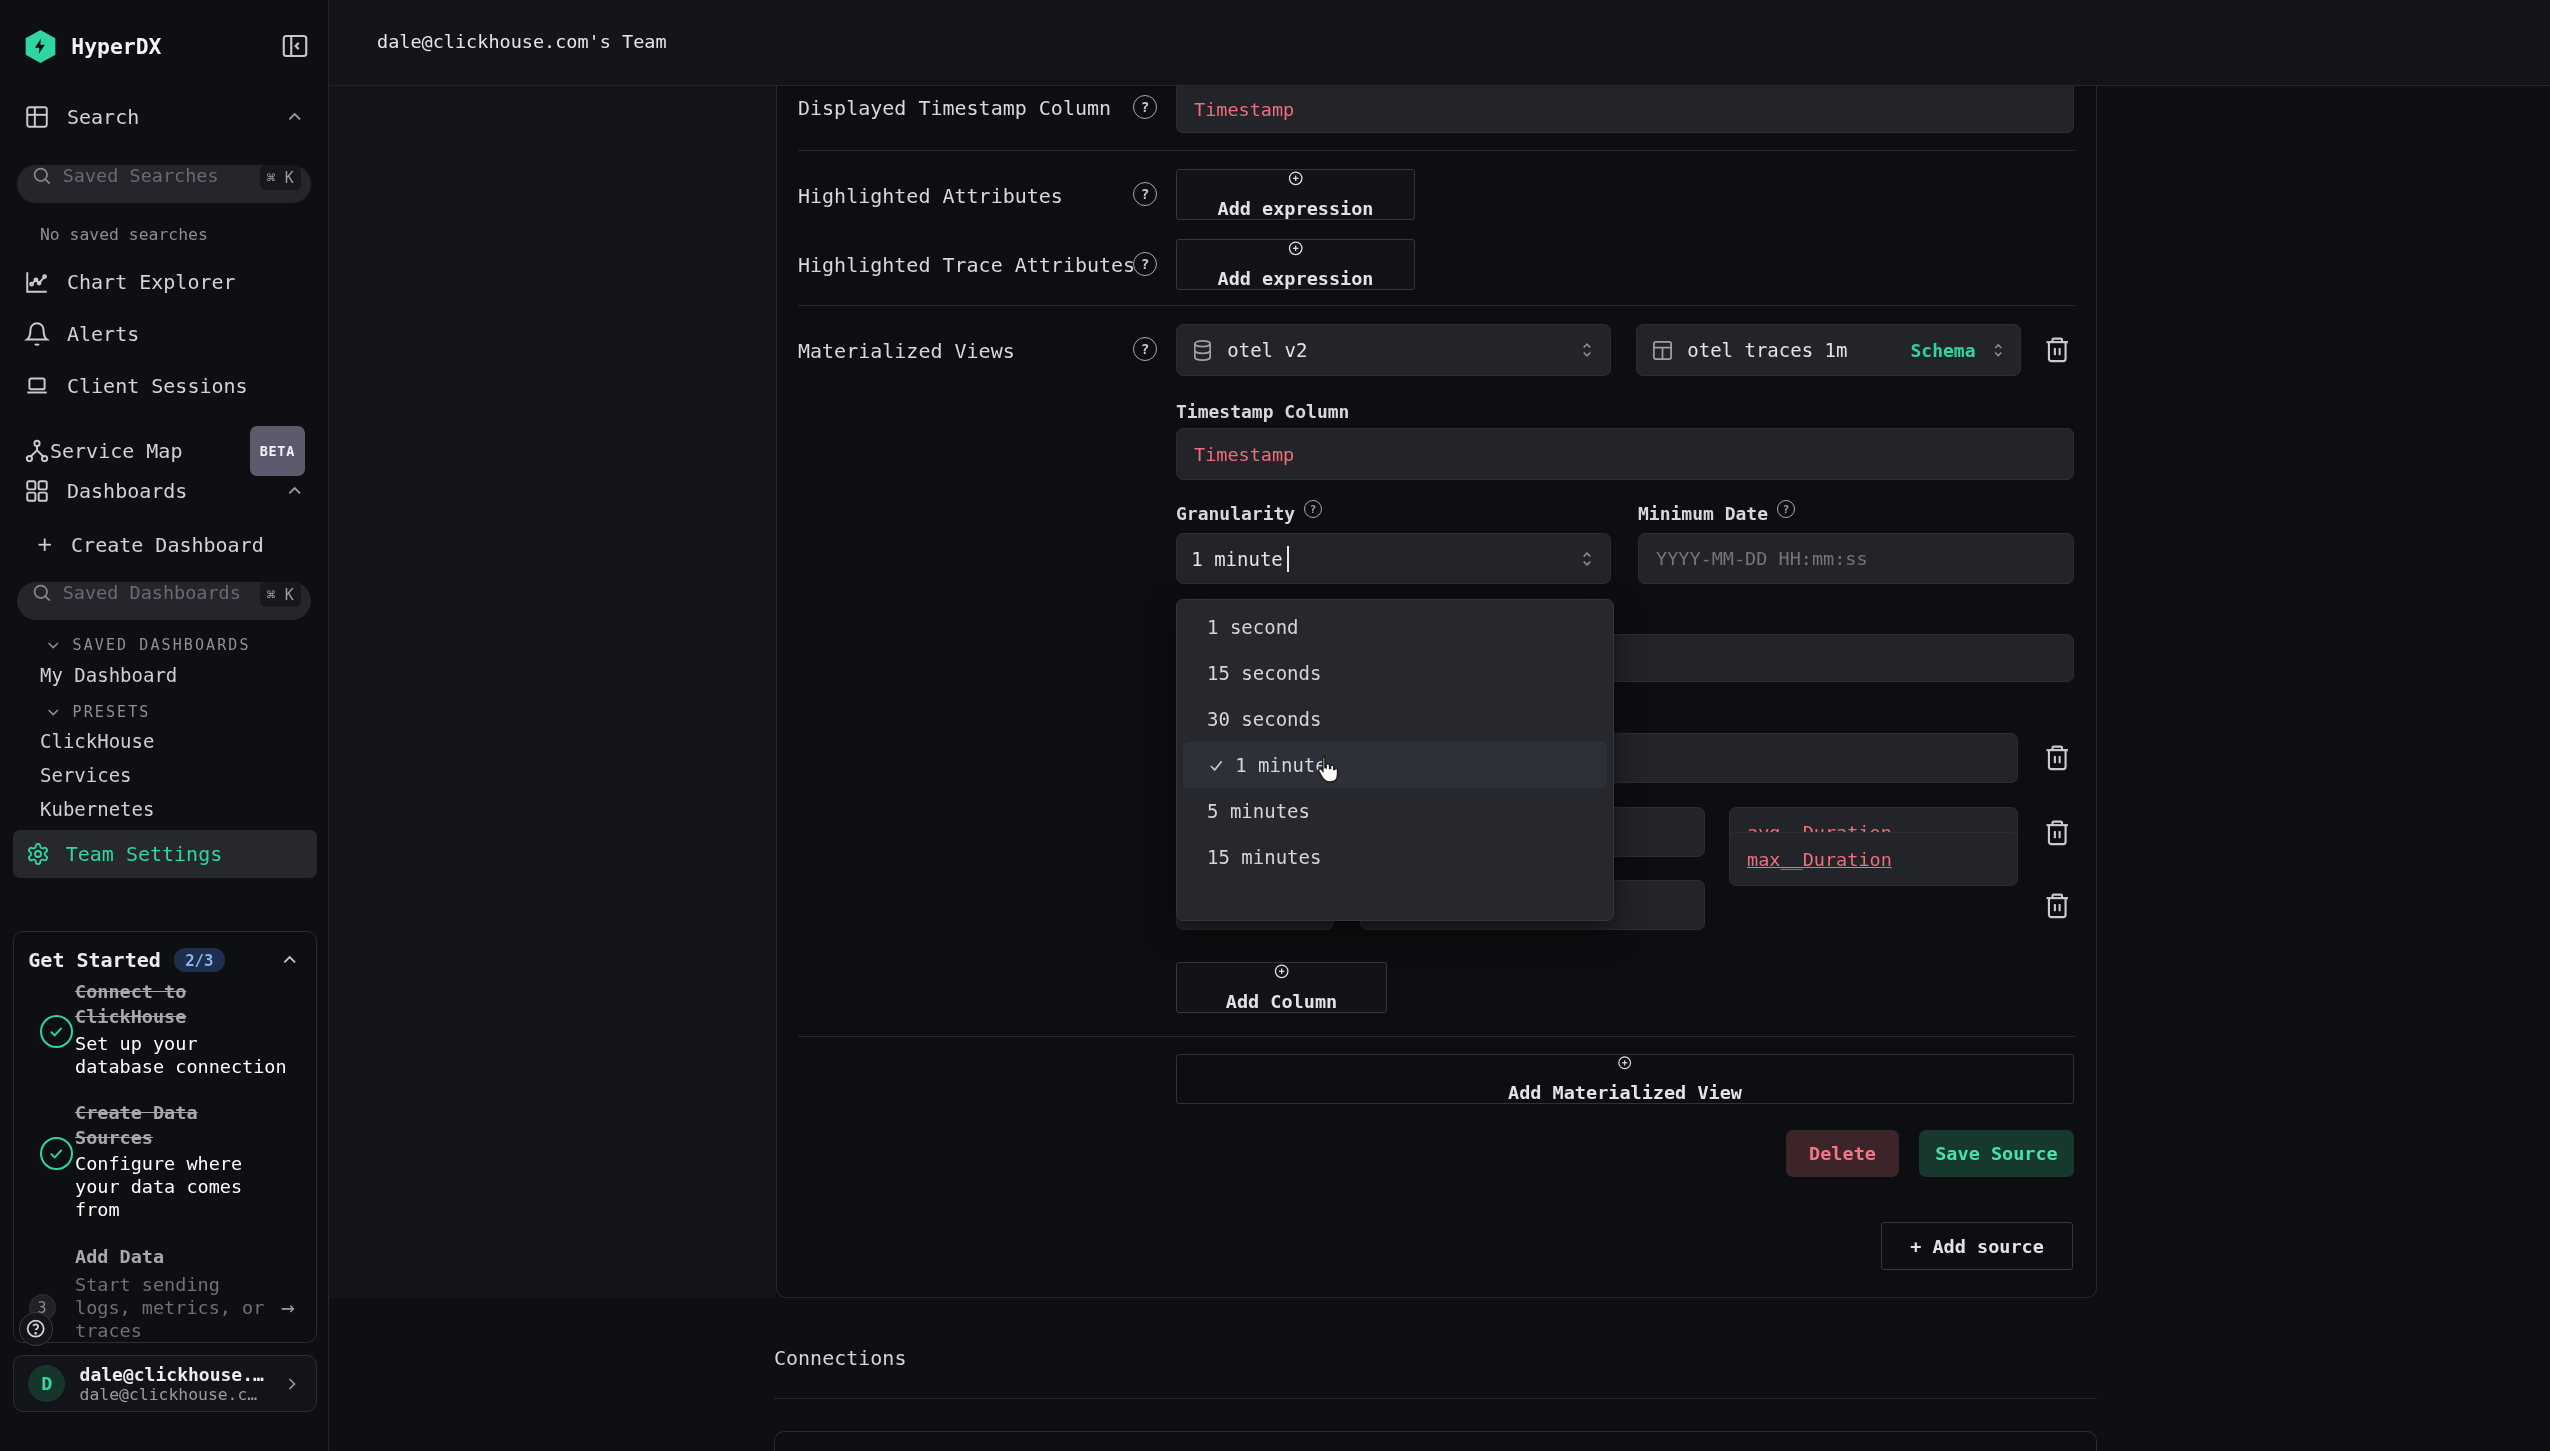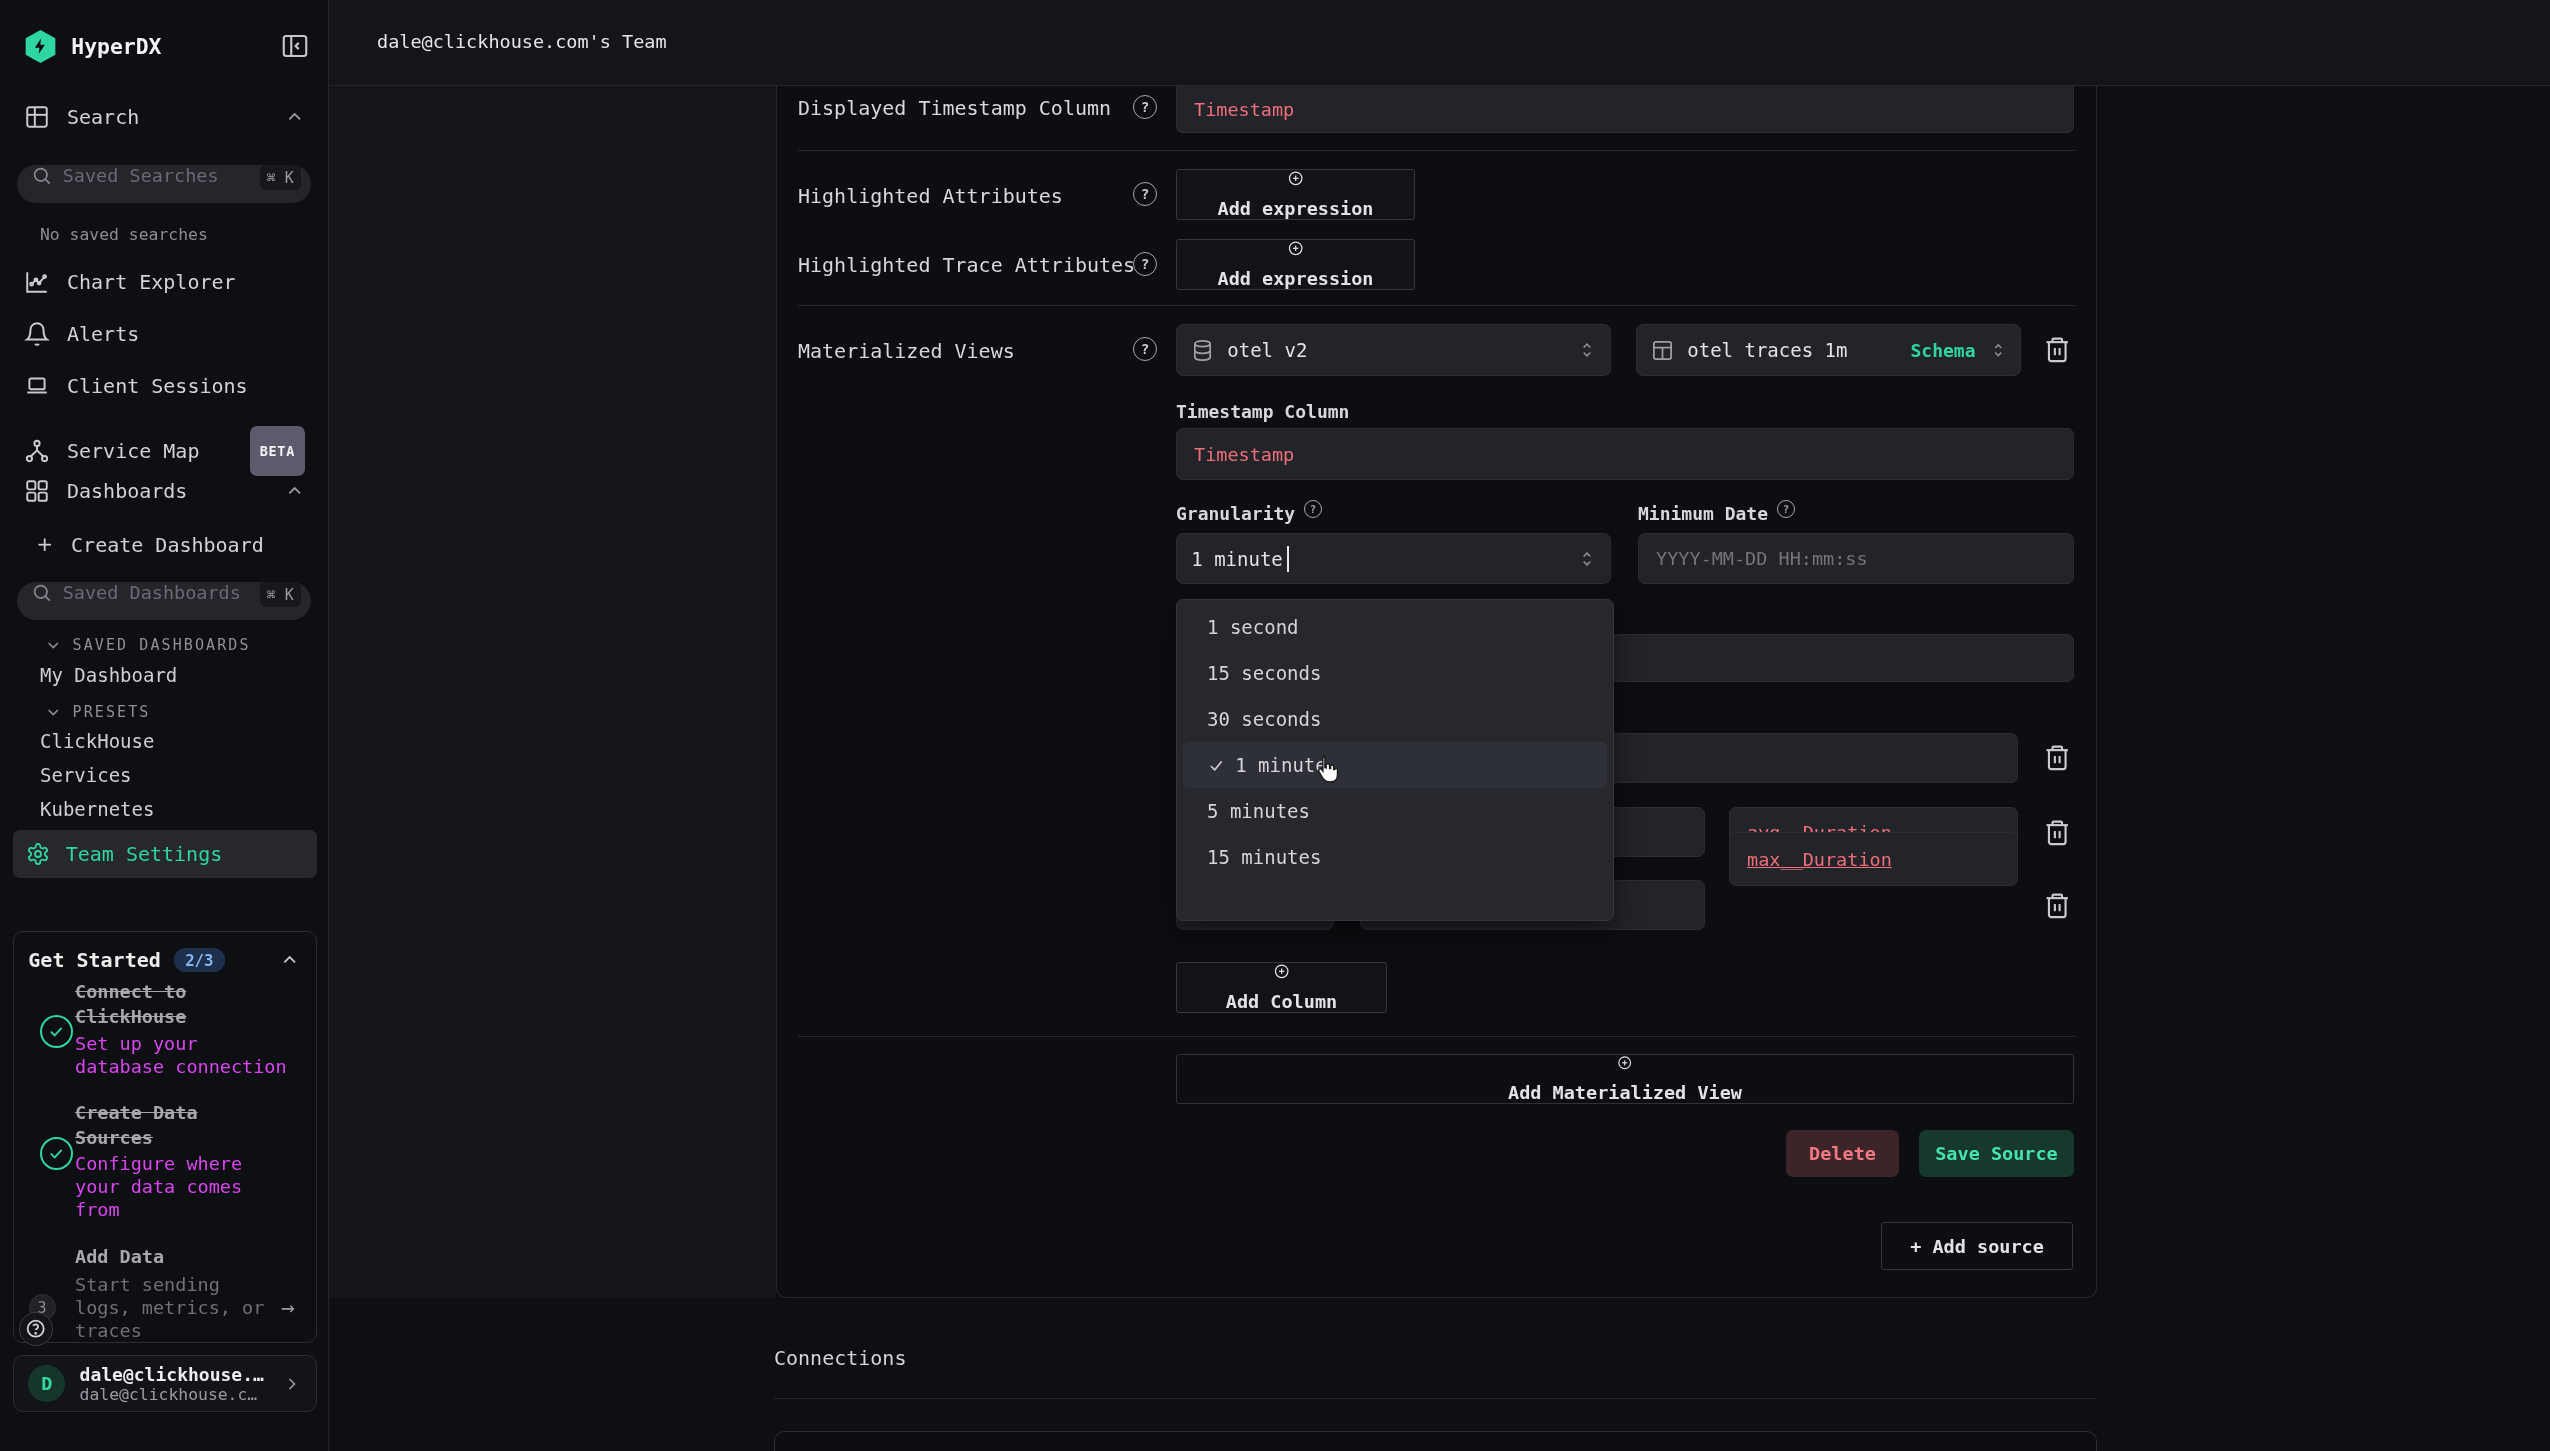--- a/index.html
+++ b/index.html
@@ -35,21 +35,21 @@
 
   
   #sidebar{left:0;top:0;width:329px;height:1451px;background:var(--bg-sidebar);border-right:1.4px solid var(--border);}
   .nav-label{font-size:20px;color:#d2d3d7;}
   .pill{background:var(--bg-pill);border-radius:19px;height:38px;display:flex;align-items:flex-start;padding:0 10px 0 14.3px;}
   .pill .ph{font-size:18.5px;color:#686b73;flex:1;margin-left:10px;white-space:nowrap;overflow:hidden;}
   .kbd{background:#17181d;border-radius:5.7px;color:#9a9da4;font-size:15px;padding:3.6px 7.1px;white-space:nowrap;}
   .secthead{font-size:15px;letter-spacing:2.1px;color:#8f9197;display:flex;align-items:center;gap:10px;}
   .subitem{font-size:19px;color:#cfd0d5;}
   .gs-title{font-size:18.5px;font-weight:bold;color:#a6a8ae;line-height:25px;}
-  .gs-desc{font-size:18.5px;color:#d946ef;line-height:23px;}
+  .gs-desc{font-size:18.5px;color:#ffffff;line-height:23px;}
   .strike{text-decoration:line-through;}
   .chk{width:33px;height:33px;border:2.1px solid var(--green);border-radius:50%;display:flex;align-items:center;justify-content:center;}
 
   
   #main{left:329px;top:0;width:2221px;height:1451px;background:var(--bg-main);}
   #topbar{left:0;top:0;width:2221px;height:86px;background:var(--bg-header);border-bottom:1.4px solid var(--border);}
   .label{font-size:20px;color:#d7d8dc;white-space:nowrap;}
   .sublabel{font-size:18px;font-weight:bold;color:#d7d8dc;white-space:nowrap;}
   .help{width:24px;height:24px;border:1.8px solid #a7a9af;border-radius:50%;color:#c5c7cc;
         font-size:14.3px;font-weight:bold;display:flex;align-items:center;justify-content:center;}
@@ -126,21 +126,21 @@
         </svg>
       <span class="nav-label">Alerts</span>
     </div>
     <div class="abs row" style="left:24px;top:373px;width:281px;gap:17px;">
       <svg width="26" height="26" viewBox="0 0 24 24" fill="none" stroke="#c9cbd0" stroke-width="1.8">
           <rect x="5" y="5" width="14" height="10" rx="1.5"></rect>
           <path d="M3 18h18"></path>
         </svg>
       <span class="nav-label">Client Sessions</span>
     </div>
-    <div class="abs row" style="left:24px;top:426px;width:281px;gap:17px;">
+    <div class="abs row" style="left:24px;top:426px;width:281px;">
       <svg width="26" height="26" viewBox="0 0 24 24" fill="none" stroke="#c9cbd0" stroke-width="1.8">
           <circle cx="12" cy="5" r="2.4"></circle>
           <circle cx="5" cy="19" r="2.4"></circle>
           <circle cx="19" cy="19" r="2.4"></circle>
           <path d="M12 7.4v4M12 11.4l-5.6 5.4M12 11.4l5.6 5.4"></path>
         </svg>
       <span class="nav-label" style="flex:1;">Service Map</span>
       <span style="background:#5e5a6e;color:#f3f3f6;font-size:13.5px;font-weight:bold;letter-spacing:0.7px;border-radius:7.1px;padding:17px 10px;">BETA</span>
     </div>
     <div class="abs row" style="left:24px;top:478px;width:281px;gap:17px;">

